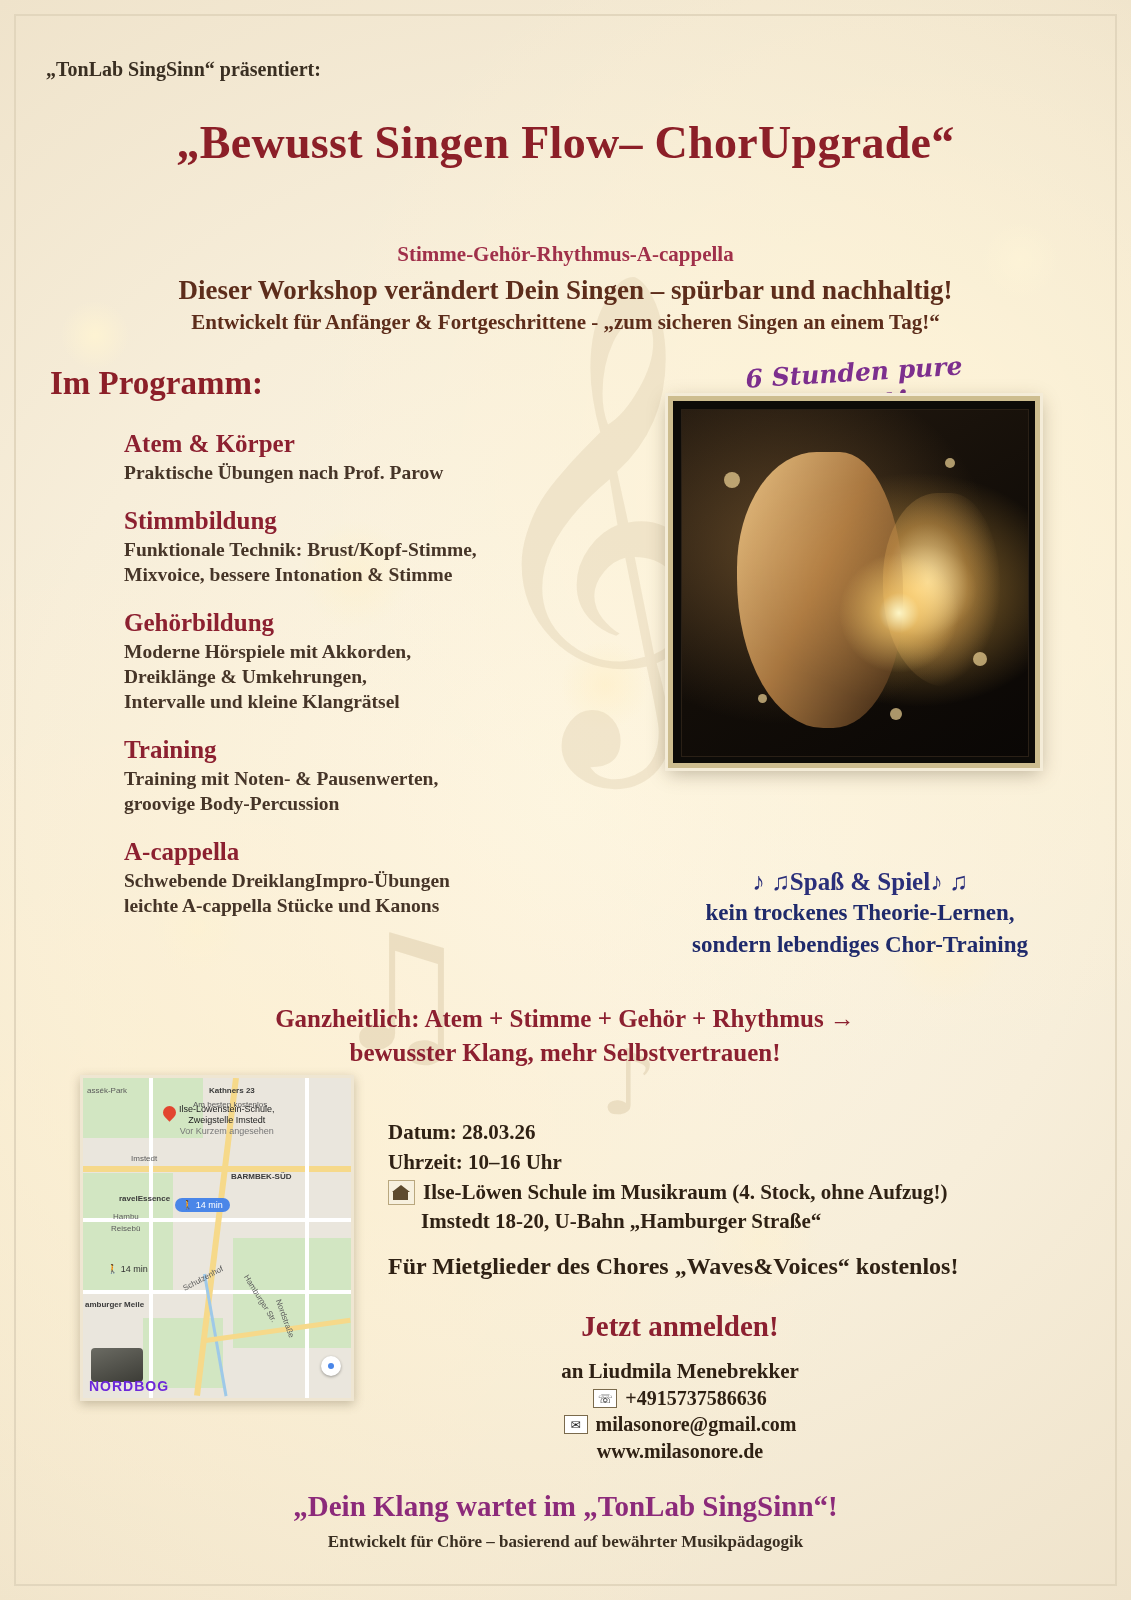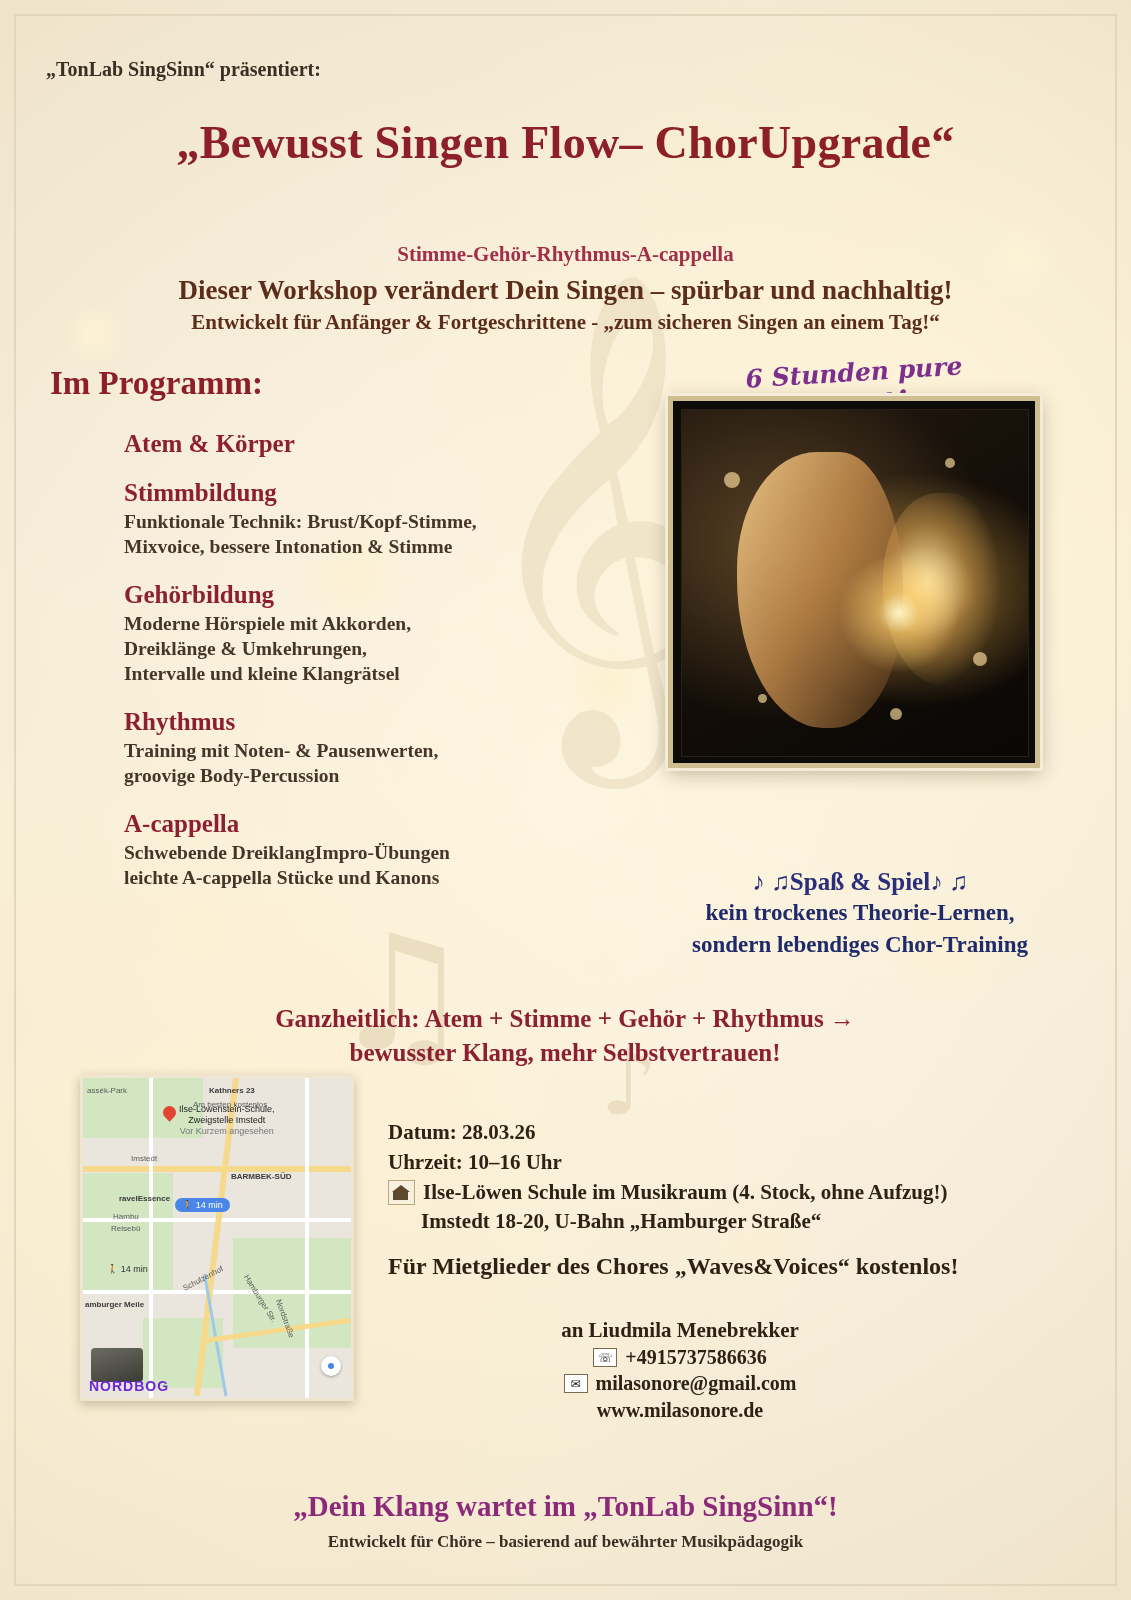--- a/index.html
+++ b/index.html
@@ -389,21 +389,21 @@
   }
   .signup-title {
     font-size: 29px;
     font-weight: bold;
     color: #8c2030;
   }
   .signup-name {
     font-size: 21px;
     font-weight: bold;
     color: #2f2114;
-    margin-top: 8px;
+    margin-top: 16px;
   }
   .contact-row {
     display: flex;
     align-items: center;
     justify-content: center;
     gap: 8px;
     font-size: 20px;
     font-weight: bold;
     color: #2f2114;
     margin-top: 3px;
@@ -478,34 +478,35 @@
     <div class="tagline-1">Stimme-Gehör-Rhythmus-A-cappella</div>
     <div class="tagline-2">Dieser Workshop verändert Dein Singen – spürbar und nachhaltig!</div>
     <div class="tagline-3">Entwickelt  für Anfänger &amp; Fortgeschrittene - „zum sicheren Singen an einem Tag!“</div>
   </div>
 
   <div class="program-title">Im Programm:</div>
 
   <div class="program-list">
     <div class="prog-item">
       <div class="prog-head">Atem &amp; Körper</div>
+      <div class="prog-line">Praktische Übungen nach Prof. Parow</div>
     </div>
     <div class="prog-item">
       <div class="prog-head">Stimmbildung</div>
       <div class="prog-line">Funktionale Technik: Brust/Kopf-Stimme,</div>
       <div class="prog-line">Mixvoice, bessere Intonation &amp; Stimme</div>
     </div>
     <div class="prog-item">
       <div class="prog-head">Gehörbildung</div>
       <div class="prog-line">Moderne Hörspiele mit Akkorden,</div>
       <div class="prog-line">Dreiklänge &amp; Umkehrungen,</div>
       <div class="prog-line">Intervalle und kleine Klangrätsel</div>
     </div>
     <div class="prog-item">
-      <div class="prog-head">Rhythmus</div>
+      <div class="prog-head">Training</div>
       <div class="prog-line">Training mit Noten- &amp; Pausenwerten,</div>
       <div class="prog-line">groovige Body-Percussion</div>
     </div>
     <div class="prog-item">
       <div class="prog-head">A-cappella</div>
       <div class="prog-line">Schwebende DreiklangImpro-Übungen</div>
       <div class="prog-line">leichte A-cappella Stücke und Kanons</div>
     </div>
   </div>
 
@@ -592,20 +593,21 @@
     <div class="det-row">
       <span class="house-icon"></span>
       <span>Ilse-Löwen Schule im Musikraum (4. Stock, ohne Aufzug!)</span>
     </div>
     <div class="det-indent">Imstedt 18-20, U-Bahn „Hamburger Straße“</div>
   </div>
 
   <div class="free-note">Für Mietglieder des Chores „Waves&amp;Voices“ kostenlos!</div>
 
   <div class="signup">
+    <div class="signup-title">Jetzt anmelden!</div>
     <div class="signup-name">an Liudmila Menebrekker</div>
     <div class="contact-row">
       <span class="ic">☏</span>
       <span>+4915737586636</span>
     </div>
     <div class="contact-row">
       <span class="ic">✉</span>
       <span>milasonore@gmail.com</span>
     </div>
     <div class="web">www.milasonore.de</div>

